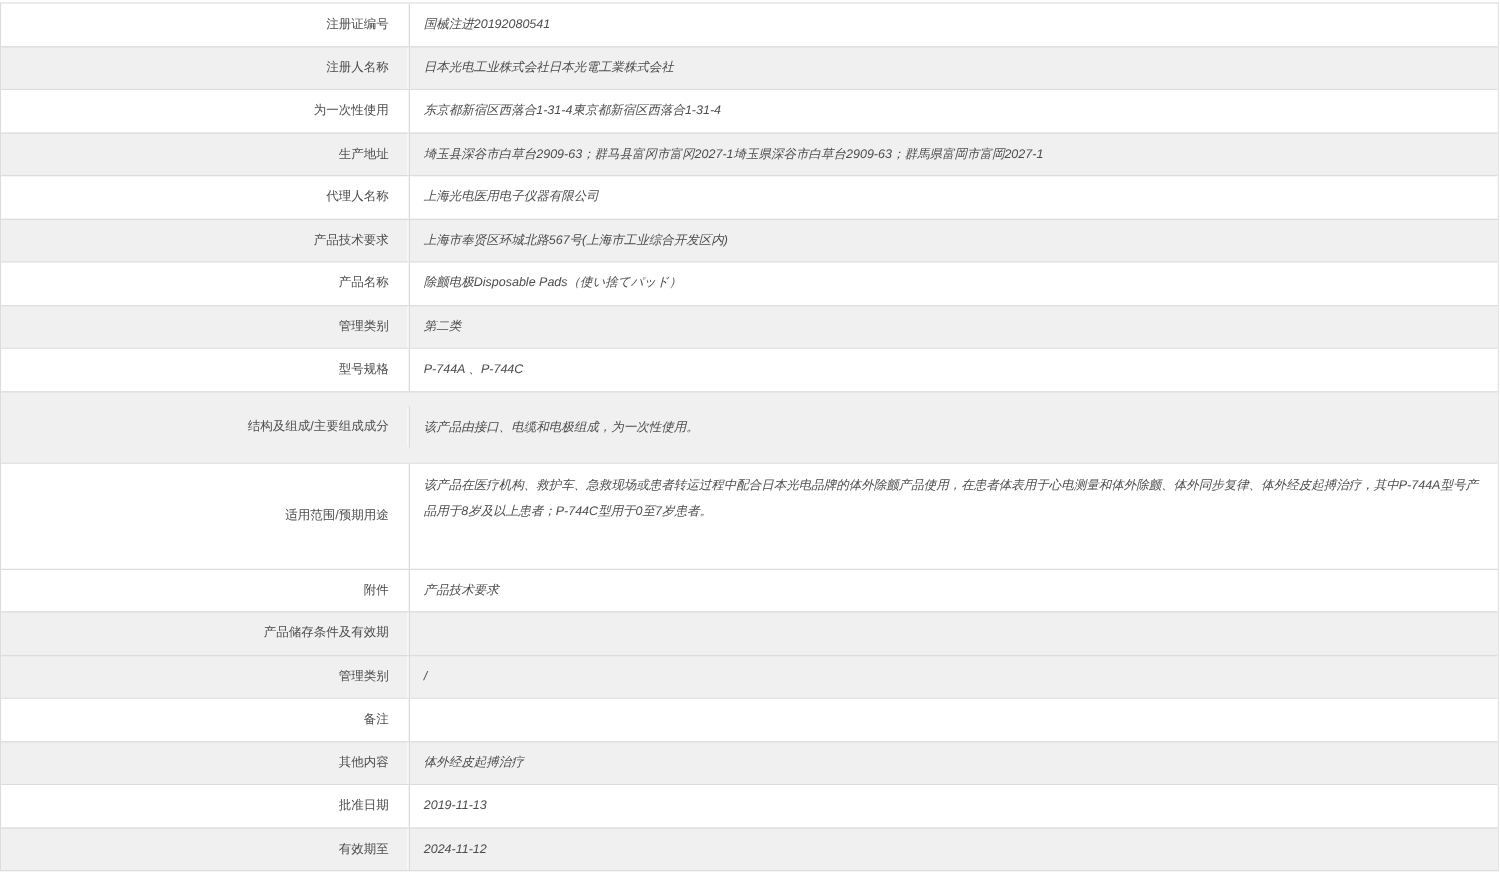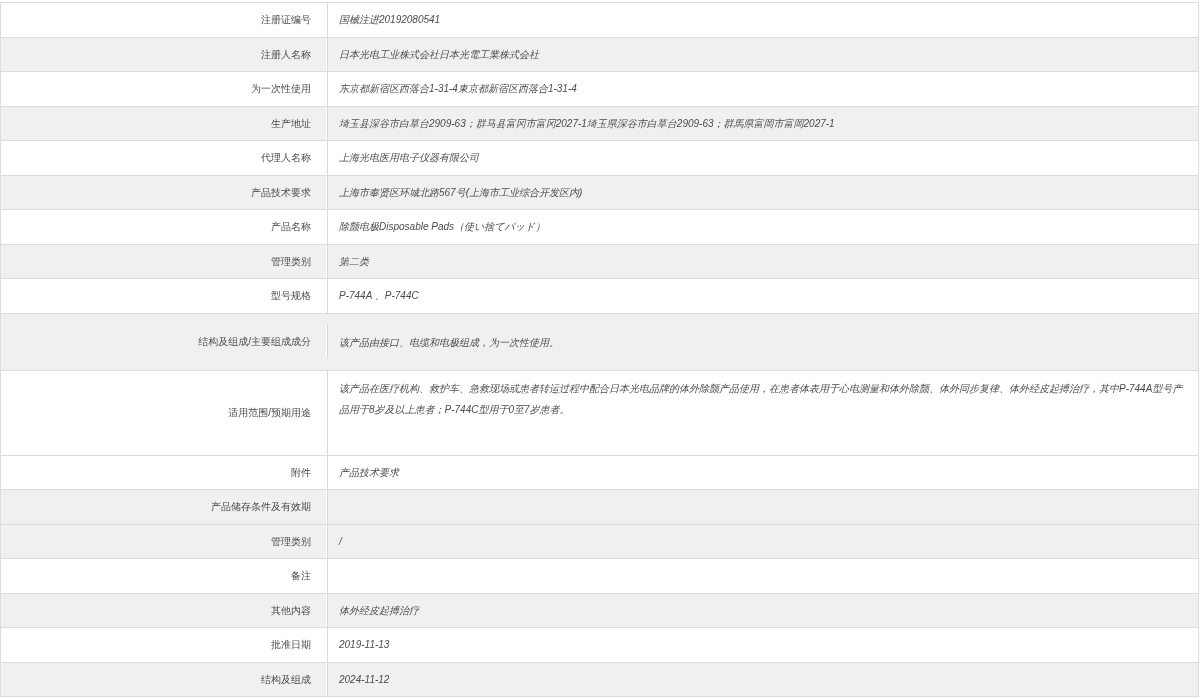--- a/index.html
+++ b/index.html
@@ -130,16 +130,16 @@
   </div>
     <div class="row alt">
     <div class="cell label">其他内容</div>
     <div class="cell value">体外经皮起搏治疗</div>
   </div>
     <div class="row">
     <div class="cell label">批准日期</div>
     <div class="cell value">2019-11-13</div>
   </div>
     <div class="row alt">
-    <div class="cell label">结构及组成</div>
+    <div class="cell label">有效期至</div>
     <div class="cell value">2024-11-12</div>
   </div>
   </div>
 
 </body></html>

